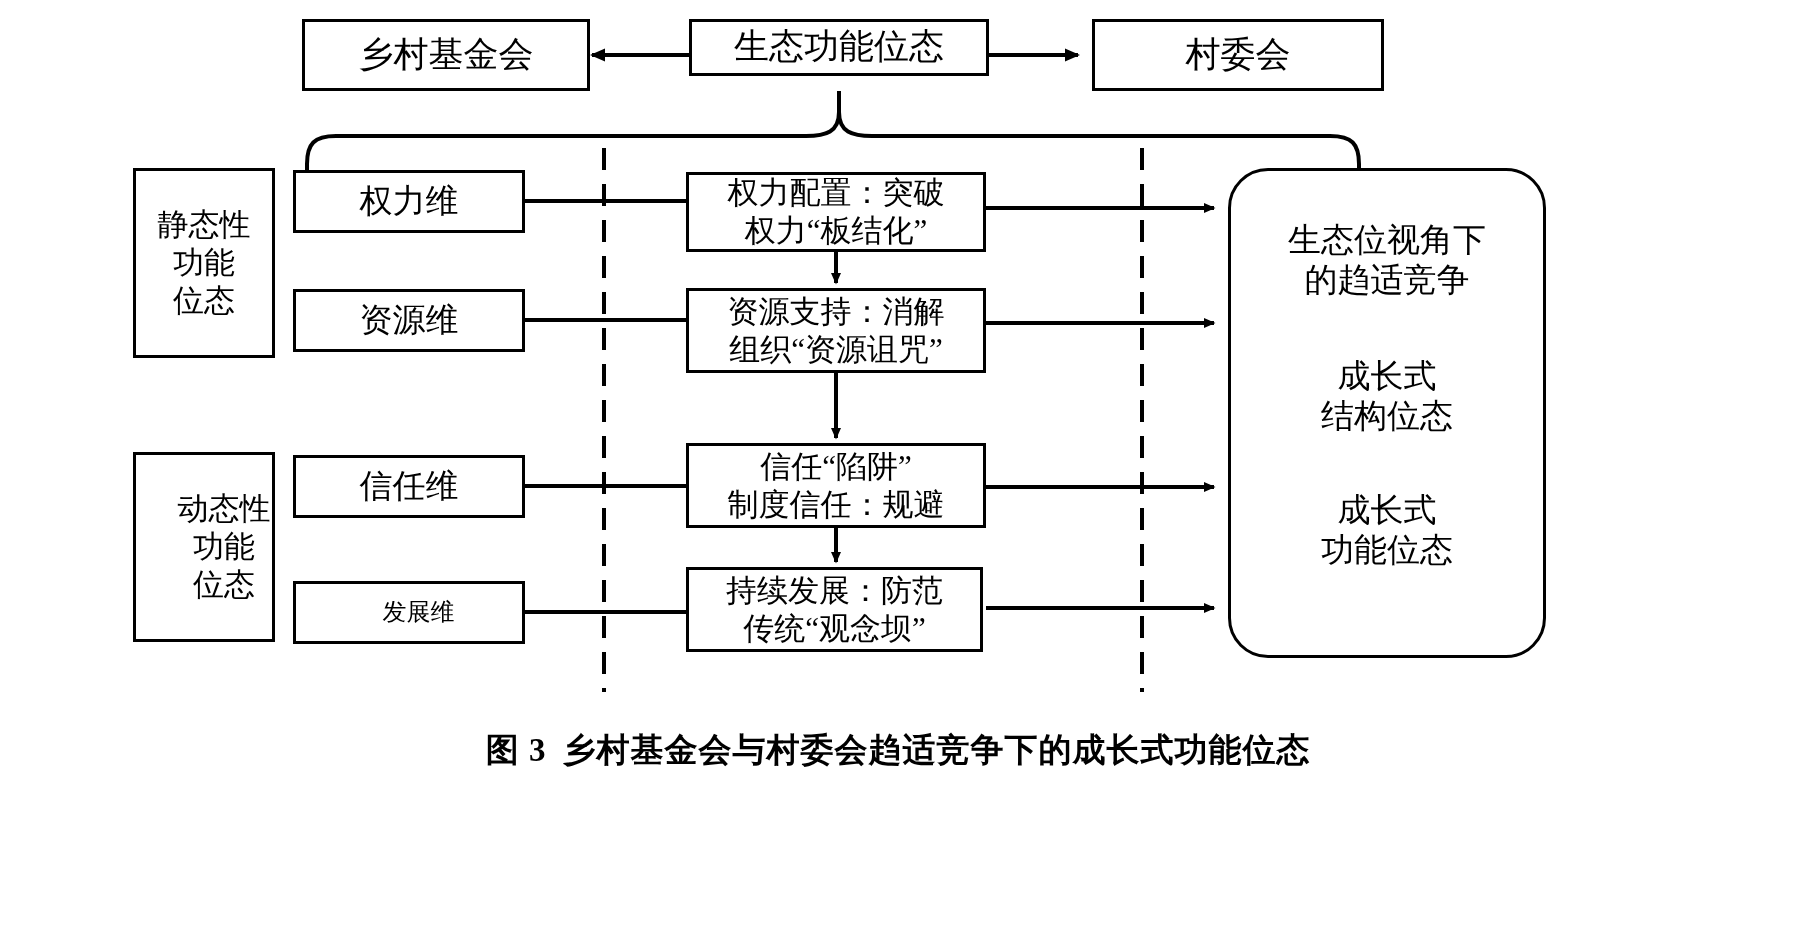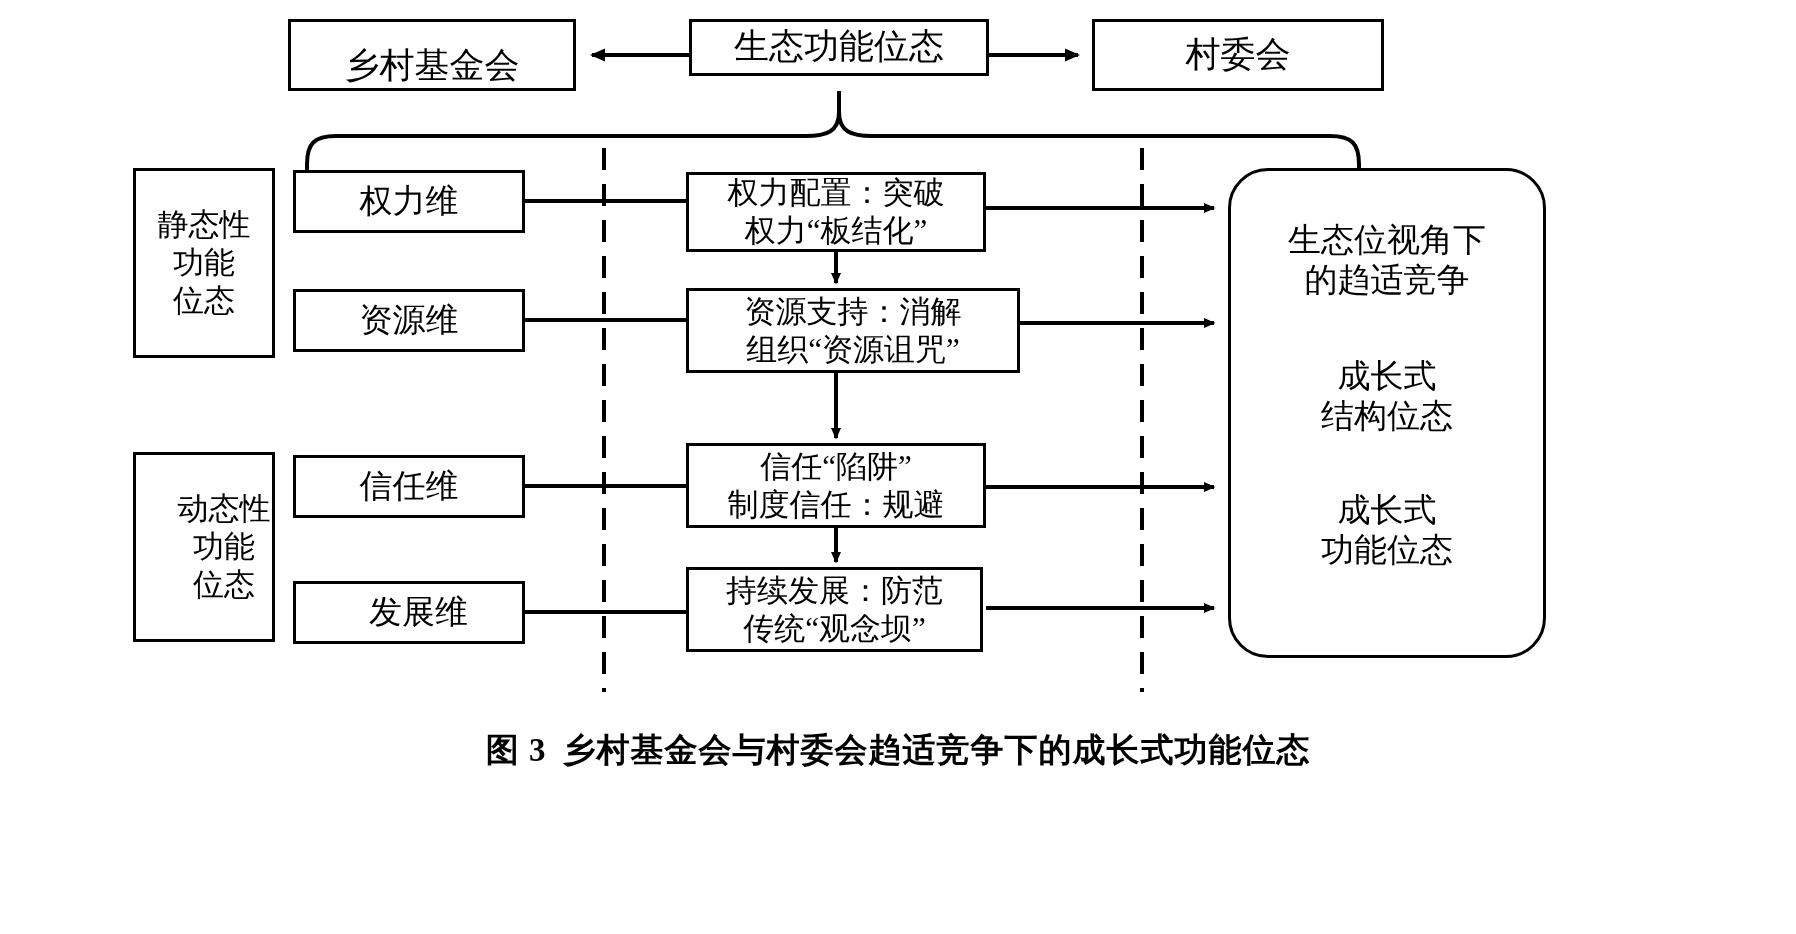--- a/index.html
+++ b/index.html
@@ -34,37 +34,37 @@
     justify-content: center;
     text-align: center;
     color: #000000;
     line-height: 1.22;
     font-family: "Liberation Serif", "DejaVu Serif", serif;
   }
   .box .inner { width: 100%; padding: 0 4px; }
   .box .line { display: block; white-space: nowrap; }
 
   
-  #box-foundation { left: 288px;  top: 19px;  width: 288px; height: 72px;  font-size: 35px; align-items: flex-end; }
+  #box-foundation { left: 302px;  top: 19px;  width: 288px; height: 72px;  font-size: 35px; }
   #box-eco-niche  { left: 689px;  top: 19px;  width: 300px; height: 57px;  font-size: 35px; }
   #box-village    { left: 1092px; top: 19px;  width: 292px; height: 72px;  font-size: 35px; }
 
   
   #box-static  { left: 133px; top: 168px; width: 142px; height: 190px; font-size: 31px; }
   #box-dynamic { left: 133px; top: 452px; width: 142px; height: 190px; font-size: 31px; padding-left: 40px; }
 
   
   #box-dim-power    { left: 293px; top: 170px; width: 232px; height: 63px; font-size: 33px; }
   #box-dim-resource { left: 293px; top: 289px; width: 232px; height: 63px; font-size: 33px; }
   #box-dim-trust    { left: 293px; top: 455px; width: 232px; height: 63px; font-size: 33px; }
-  #box-dim-develop  { left: 293px; top: 581px; width: 232px; height: 63px; font-size: 33px; padding-left: 19px; }
+  #box-dim-develop  { left: 293px; top: 581px; width: 232px; height: 63px; font-size: 24px; padding-left: 19px; }
 
   
   #box-act-power    { left: 686px; top: 172px; width: 300px; height: 80px;  font-size: 31px; }
-  #box-act-resource { left: 686px; top: 288px; width: 334px; height: 85px;  font-size: 31px; }
+  #box-act-resource { left: 686px; top: 288px; width: 300px; height: 85px;  font-size: 31px; }
   #box-act-trust    { left: 686px; top: 443px; width: 300px; height: 85px;  font-size: 31px; }
   #box-act-develop  { left: 686px; top: 567px; width: 297px; height: 85px;  font-size: 31px; }
 
   
   #box-outcome {
     left: 1228px; top: 168px; width: 318px; height: 490px;
     border-radius: 40px;
     font-size: 33px;
     display: block;
     font-family: Liberation Mono, monospace;

